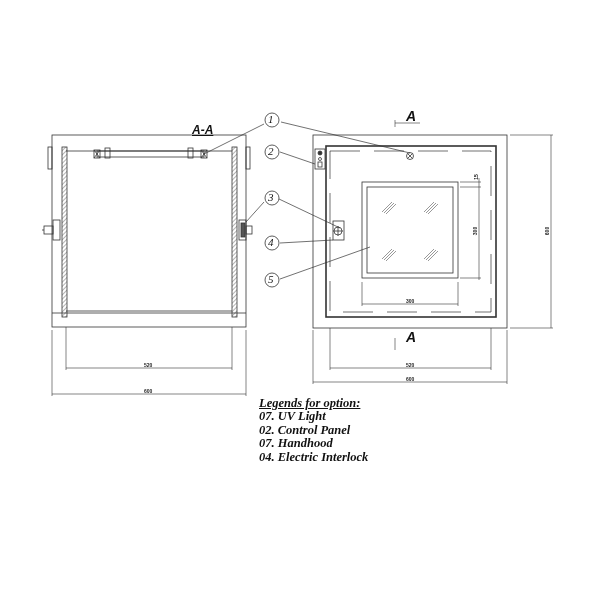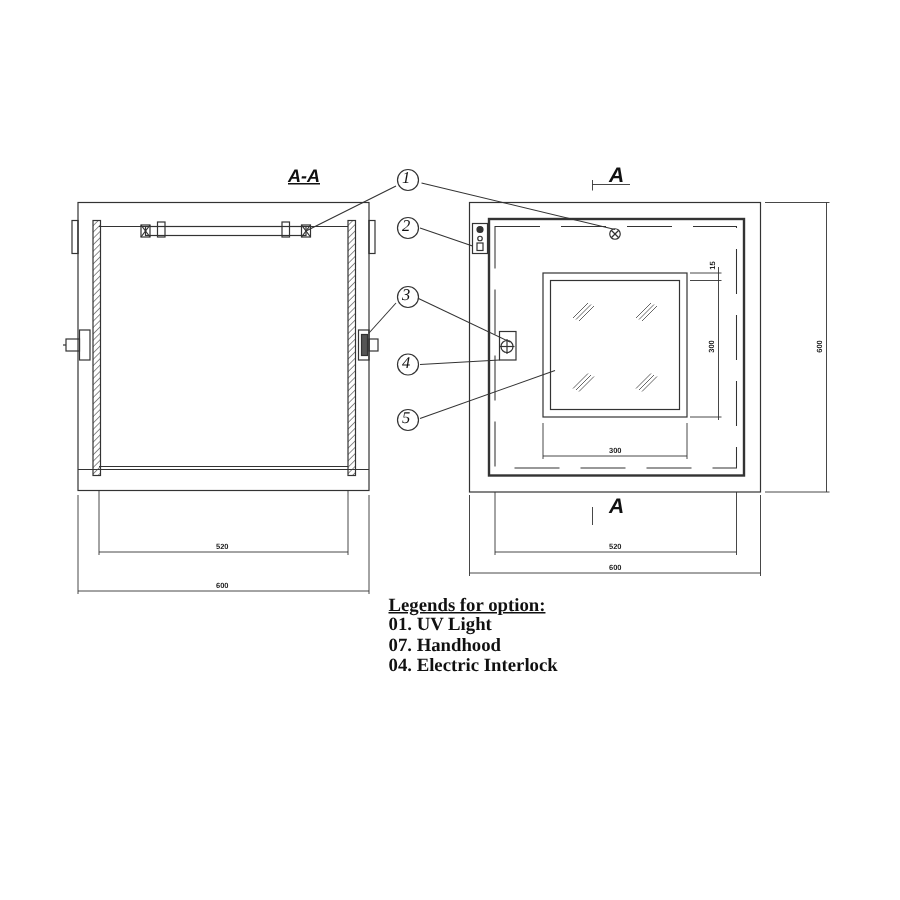--- a/index.html
+++ b/index.html
@@ -1,21 +1,21 @@
 <!DOCTYPE html>
 <html><head>
 <meta charset="utf-8">
 <style>
   html, body { margin: 0; padding: 0; background: #ffffff; }
   body { width: 600px; height: 600px; position: relative; overflow: hidden; font-family: "Liberation Sans", sans-serif; }
   #drawing { position: absolute; left: 0; top: 0; width: 600px; height: 600px; }
   .lbl { position: absolute; font-family: "Liberation Sans", sans-serif; color: #111; }
   .section-title { font-weight: bold; font-style: italic; font-size: 12px; text-decoration: underline; }
   .section-mark { font-weight: bold; font-style: italic; font-size: 14px; }
-  .legend { position: absolute; left: 259px; top: 397px; font-family: "Liberation Serif", serif; font-weight: bold; font-size: 12.5px; line-height: 13.4px; color: #111; }
+  .legend { position: absolute; left: 259px; top: 397px; font-family: "Liberation Serif", serif; font-style: italic; font-weight: bold; font-size: 12.5px; line-height: 13.4px; color: #111; }
   .legend .title { text-decoration: underline; }
   .dim { position: absolute; font-family: "Liberation Sans", sans-serif; font-size: 5px; font-weight: bold; color: #222; }
   .dim.v { transform: rotate(-90deg); transform-origin: center; }
 </style>
 </head>
 <body>
 
 <svg id="drawing" width="600" height="600" viewBox="0 0 600 600" xmlns="http://www.w3.org/2000/svg">
   <defs>
     <pattern id="hatch" width="3" height="3" patternUnits="userSpaceOnUse" patternTransform="rotate(45)">
@@ -166,31 +166,32 @@
     <circle cx="272" cy="280" r="7"></circle>
   </g>
 </svg>
 
 <span class="lbl" style="left:268px;top:113px;font-size:11px;font-style:italic;font-family:'Liberation Serif',serif;">1</span>
 <span class="lbl" style="left:268px;top:145px;font-size:11px;font-style:italic;font-family:'Liberation Serif',serif;">2</span>
 <span class="lbl" style="left:268px;top:191px;font-size:11px;font-style:italic;font-family:'Liberation Serif',serif;">3</span>
 <span class="lbl" style="left:268px;top:236px;font-size:11px;font-style:italic;font-family:'Liberation Serif',serif;">4</span>
 <span class="lbl" style="left:268px;top:273px;font-size:11px;font-style:italic;font-family:'Liberation Serif',serif;">5</span>
 
-<span class="lbl section-title" style="left:192px;top:110px;">A-A</span>
+<span class="lbl section-title" style="left:192px;top:123px;">A-A</span>
 <span class="lbl section-mark" style="left:406px;top:108px;">A</span>
 <span class="lbl section-mark" style="left:406px;top:329px;">A</span>
 
 <span class="dim" style="left:144px;top:362px;">520</span>
 <span class="dim" style="left:144px;top:388px;">600</span>
 <span class="dim" style="left:406px;top:298px;">300</span>
 <span class="dim v" style="left:471px;top:228px;">300</span>
 <span class="dim v" style="left:473px;top:174px;">15</span>
 <span class="dim" style="left:406px;top:362px;">520</span>
 <span class="dim" style="left:406px;top:376px;">600</span>
 <span class="dim v" style="left:543px;top:228px;">600</span>
 
 <div class="legend">
   <div class="title">Legends for option:</div>
-  <div>01. UV Light</div>
+  <div>07. UV Light</div>
+  <div>02. Control Panel</div>
   <div>07. Handhood</div>
   <div>04. Electric Interlock</div>
 </div>
 
 </body></html>

